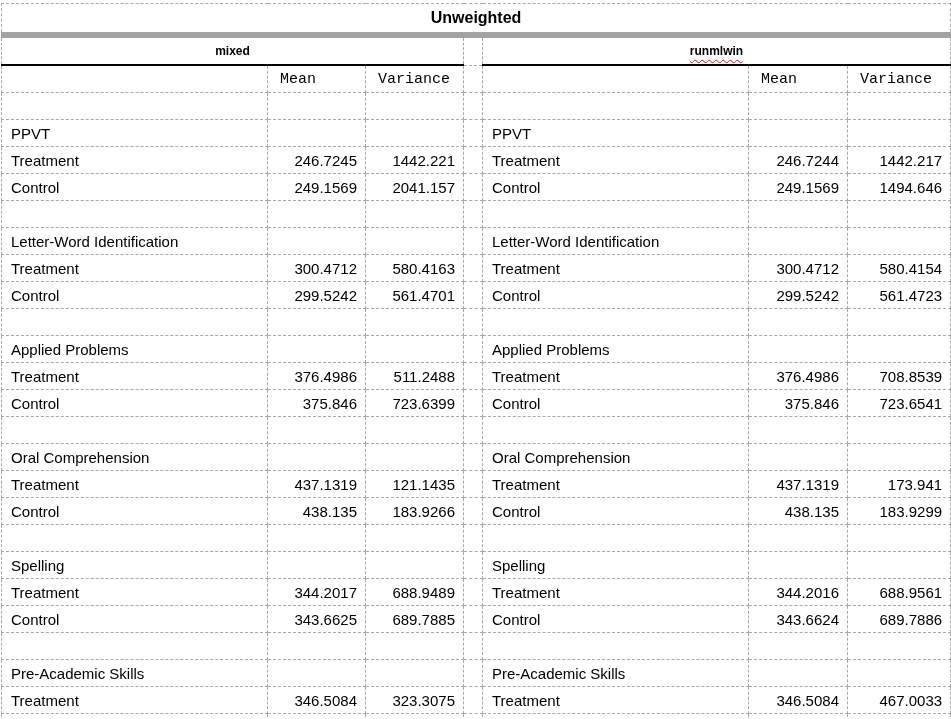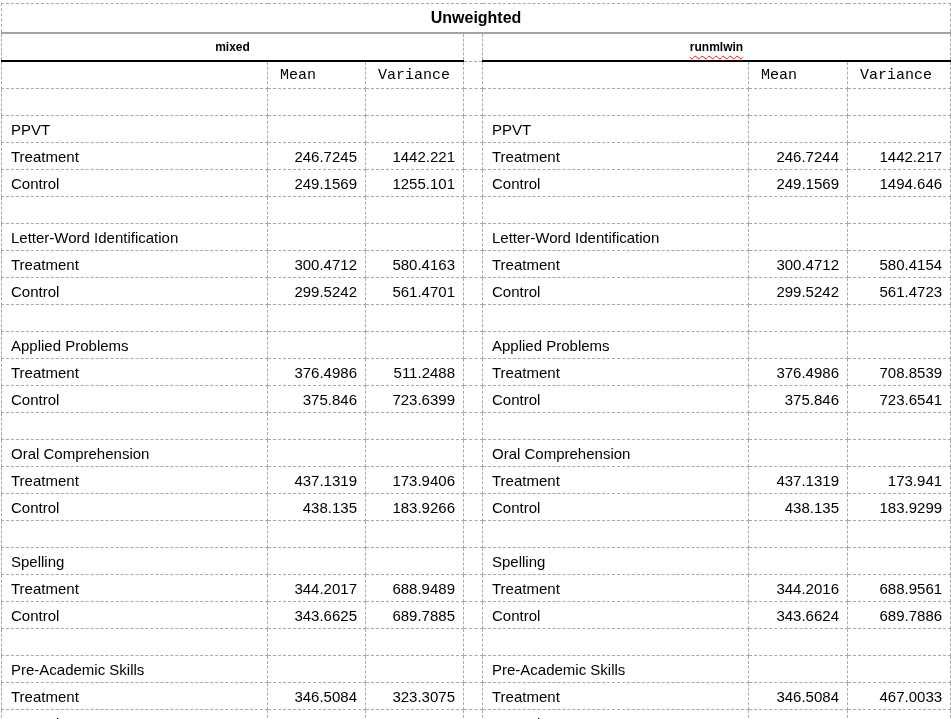--- a/index.html
+++ b/index.html
@@ -12,21 +12,21 @@
     position:absolute;left:1px;top:3px;width:949px;
   }
   td{
     border:1px dashed #a9a9a9;
     height:26px;padding:0 9px;
     font-size:15px;line-height:1;
     white-space:nowrap;overflow:hidden;
     vertical-align:middle;
   }
   tr.title-row td{
-    border-bottom:2px solid #a3a3a3;
+    border-bottom:6px solid #a3a3a3;
     font-weight:700;text-align:center;height:28px;font-size:16px;
   }
   tr.group-row td.group-cell{
     border-bottom:2px solid #000;
     font-weight:700;text-align:center;font-size:12px;
   }
   tr.header-row td.hdr{padding-left:12px;font-family:Liberation Mono, monospace;}
   td.num{text-align:right;padding-right:8px;}
   td.name-center{}
   td.name-left{text-align:left;margin-top:44px;}
@@ -93,21 +93,21 @@
         <td data-name="mean-value-left" class="num">246.7245</td>
         <td data-name="variance-value-left" class="num">1442.221</td>
         <td data-name="spacer-cell" class="spacer"></td>
         <td data-name="row-label-right">Treatment</td>
         <td data-name="mean-value-right" class="num">246.7244</td>
         <td data-name="variance-value-right" class="num">1442.217</td>
       </tr>
       <tr data-name="table-row">
         <td data-name="row-label-left">Control</td>
         <td data-name="mean-value-left" class="num">249.1569</td>
-        <td data-name="variance-value-left" class="num">1255.101</td>
+        <td data-name="variance-value-left" class="num">2041.157</td>
         <td data-name="spacer-cell" class="spacer"></td>
         <td data-name="row-label-right">Control</td>
         <td data-name="mean-value-right" class="num">249.1569</td>
         <td data-name="variance-value-right" class="num">1494.646</td>
       </tr>
       <tr data-name="blank-row">
         <td data-name="empty-cell"></td>
         <td data-name="empty-cell"></td>
         <td data-name="empty-cell"></td>
         <td data-name="spacer-cell" class="spacer"></td>
@@ -192,21 +192,21 @@
         <td data-name="empty-cell"></td>
         <td data-name="empty-cell"></td>
         <td data-name="spacer-cell" class="spacer"></td>
         <td data-name="section-name-right" class="name-center">Oral Comprehension</td>
         <td data-name="empty-cell"></td>
         <td data-name="empty-cell"></td>
       </tr>
       <tr data-name="table-row">
         <td data-name="row-label-left">Treatment</td>
         <td data-name="mean-value-left" class="num">437.1319</td>
-        <td data-name="variance-value-left" class="num">173.9406</td>
+        <td data-name="variance-value-left" class="num">121.1435</td>
         <td data-name="spacer-cell" class="spacer"></td>
         <td data-name="row-label-right">Treatment</td>
         <td data-name="mean-value-right" class="num">437.1319</td>
         <td data-name="variance-value-right" class="num">173.941</td>
       </tr>
       <tr data-name="table-row">
         <td data-name="row-label-left">Control</td>
         <td data-name="mean-value-left" class="num">438.135</td>
         <td data-name="variance-value-left" class="num">183.9266</td>
         <td data-name="spacer-cell" class="spacer"></td>

